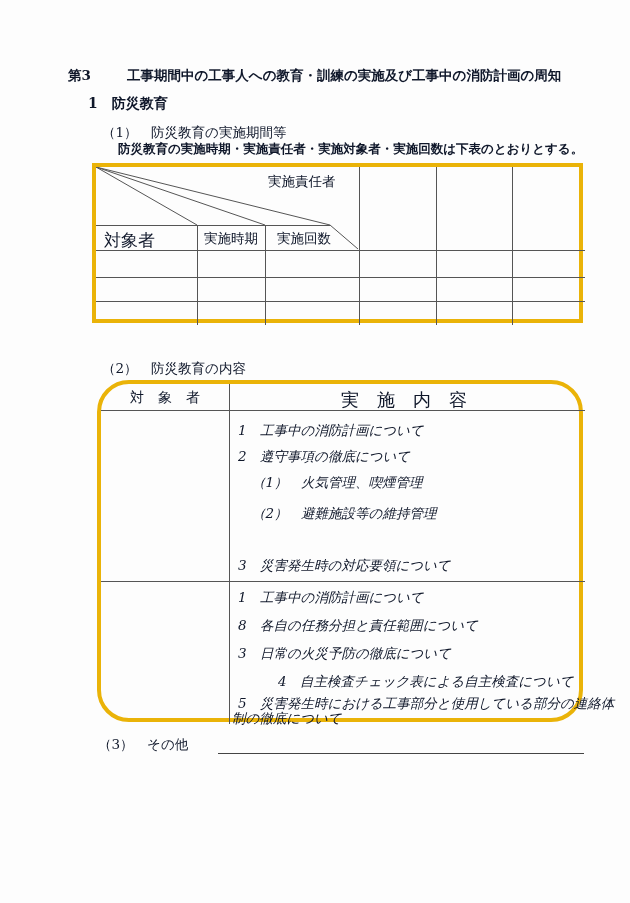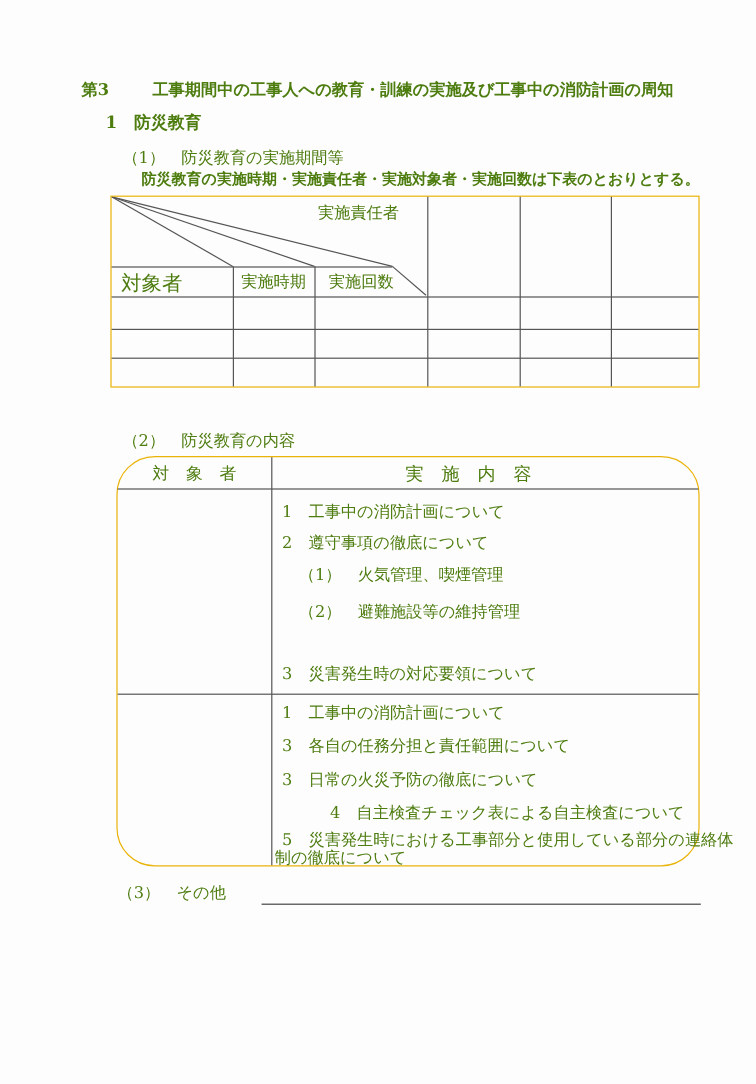--- a/index.html
+++ b/index.html
@@ -1,27 +1,27 @@
 <!DOCTYPE html>
 <html><head>
 <meta charset="utf-8">
 <style>
   html,body{margin:0;padding:0;background:#fdfdfd;}
   .page{
     position:relative;width:630px;height:816px;background:#fdfdfd;
     font-family:"DejaVu Serif","Liberation Serif",serif;
-    color:#4d7c0f;overflow:hidden;
+    color:#0f172a;overflow:hidden;
   }
   .t{position:absolute;white-space:nowrap;line-height:1.25;}
   .bold{font-weight:bold;}
-  .tbl{position:absolute;border:1px solid #eab308;box-sizing:border-box;background:#fdfdfd;}
+  .tbl{position:absolute;border:4px solid #eab308;box-sizing:border-box;background:#fdfdfd;}
   .vl{position:absolute;width:1px;background:#555;}
   .hl{position:absolute;height:1px;background:#555;}
   .cellcenter{position:absolute;text-align:center;}
-  .item{position:absolute;white-space:nowrap;font-size:13.5px;line-height:1.2;}
+  .item{position:absolute;white-space:nowrap;font-size:13.5px;line-height:1.2;font-style:italic;}
   .rule{position:absolute;height:1px;background:#444;}
   svg.diag{position:absolute;left:0;top:0;}
 </style>
 </head>
 <body>
 
 <div class="page">
 
   <div class="t bold" style="left:68px;top:67px;font-size:13.5px;">第3</div>
   <div class="t bold" style="left:127px;top:67px;font-size:13.5px;">工事期間中の工事人への教育・訓練の実施及び工事中の消防計画の周知</div>
@@ -58,30 +58,30 @@
 
   <div class="t" style="left:102px;top:360px;font-size:13.5px;">（2）　防災教育の内容</div>
 
   <div class="tbl" style="left:97px;top:380px;width:486px;height:342px;border-radius:32px;">
 
     <div class="vl" style="left:128px;top:0;height:340px;"></div>
     <div class="hl" style="left:0;top:26px;width:484px;"></div>
     <div class="hl" style="left:0;top:197px;width:484px;"></div>
 
     <div class="cellcenter" style="left:0;top:5px;width:128px;font-size:14px;">対　象　者</div>
-    <div class="t" style="left:240px;top:5px;font-size:15px;">実　施　内　容</div>
+    <div class="t" style="left:240px;top:5px;font-size:18px;">実　施　内　容</div>
 
     <div class="item" style="left:137px;top:38px;">1　工事中の消防計画について</div>
     <div class="item" style="left:137px;top:64px;">2　遵守事項の徹底について</div>
     <div class="item" style="left:151px;top:90px;">（1）　火気管理、喫煙管理</div>
     <div class="item" style="left:151px;top:121px;">（2）　避難施設等の維持管理</div>
     <div class="item" style="left:137px;top:173px;">3　災害発生時の対応要領について</div>
 
     <div class="item" style="left:137px;top:205px;">1　工事中の消防計画について</div>
-    <div class="item" style="left:137px;top:233px;">3　各自の任務分担と責任範囲について</div>
+    <div class="item" style="left:137px;top:233px;">8　各自の任務分担と責任範囲について</div>
     <div class="item" style="left:137px;top:261px;">3　日常の火災予防の徹底について</div>
     <div class="item" style="left:137px;top:289px;margin-left:40px;">4　自主検査チェック表による自主検査について</div>
     <div class="item" style="left:137px;top:311px;">5　災害発生時における工事部分と使用している部分の連絡体</div>
     <div class="item" style="left:131px;top:326px;">制の徹底について</div>
   </div>
 
   <div class="t" style="left:98px;top:736px;font-size:13.5px;">（3）　その他</div>
   <div class="rule" style="left:218px;top:753px;width:366px;"></div>
 
 </div>

